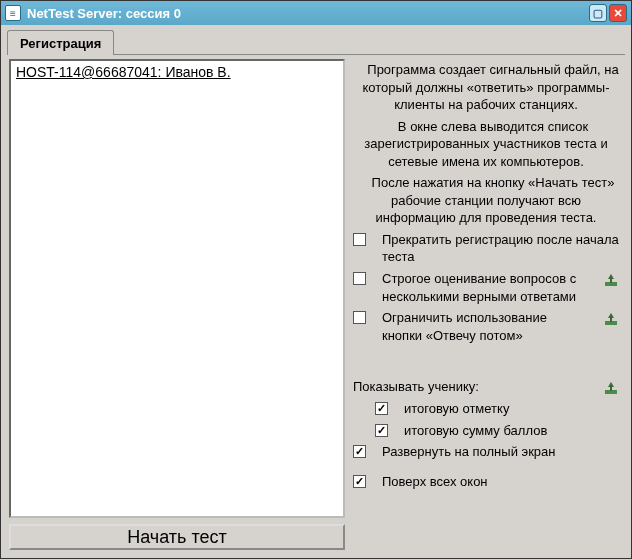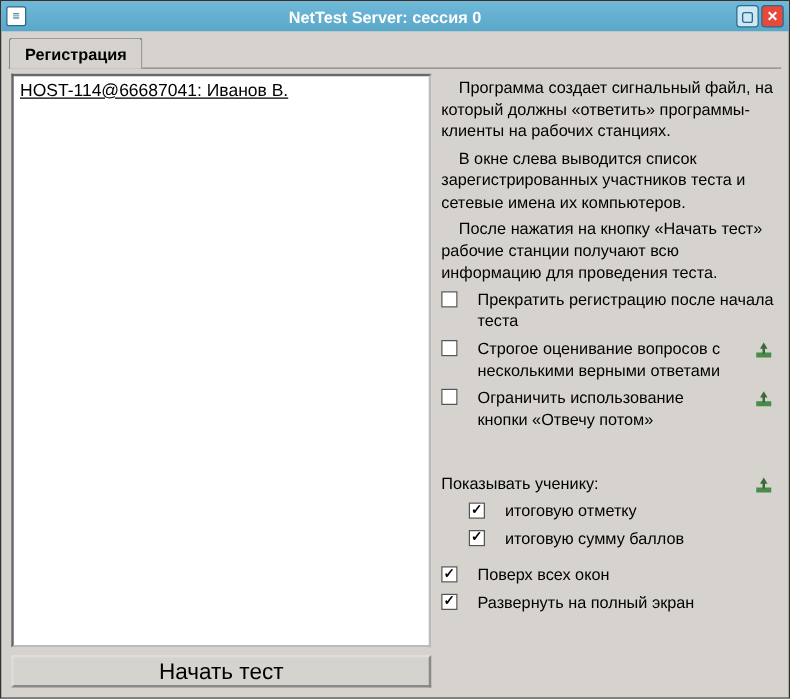--- a/index.html
+++ b/index.html
@@ -39,21 +39,21 @@
     border-radius: 2px;
     margin-right: 6px;
     display: flex;
     align-items: center;
     justify-content: center;
     font-size: 10px;
     color: #2a6a8a;
   }
   .titlebar .title {
     flex: 1;
-    text-align: center;
+    text-align: left;
   }
   .titlebar .winbtns { display: flex; gap: 2px; }
   .titlebar .winbtn {
     width: 18px; height: 18px;
     border: 1px solid #2a6a8a;
     border-radius: 3px;
     display: flex;
     align-items: center;
     justify-content: center;
     font-size: 11px;
@@ -116,21 +116,21 @@
     display: flex;
     align-items: center;
     justify-content: center;
   }
   .rightcol {
     flex: 1;
     padding: 2px 4px 2px 2px;
     font-size: 13px;
     line-height: 1.35;
   }
-  .para { margin-bottom: 4px; text-indent: 14px; }
+  .para { margin-bottom: 4px; text-indent: 14px; text-align: center; }
   .optrow {
     display: flex;
     align-items: flex-start;
     gap: 16px;
     margin: 4px 0;
   }
   .optrow .cb {
     width: 13px; height: 13px;
     background: #fff;
     border: 1px solid #555;
@@ -235,24 +235,24 @@
 
         <div class="optrow indented">
           <div class="cb checked"></div>
           <div class="lbl">итоговую отметку</div>
         </div>
         <div class="optrow indented">
           <div class="cb checked"></div>
           <div class="lbl">итоговую сумму баллов</div>
         </div>
 
+        <div class="optrow">
+          <div class="cb checked"></div>
+          <div class="lbl">Развернуть на полный экран</div>
+        </div>
         <div class="optrow sect">
           <div class="cb checked"></div>
           <div class="lbl">Поверх всех окон</div>
-        </div>
-        <div class="optrow">
-          <div class="cb checked"></div>
-          <div class="lbl">Развернуть на полный экран</div>
         </div>
       </div>
     </div>
   </div>
 </div>
 
 </body></html>

